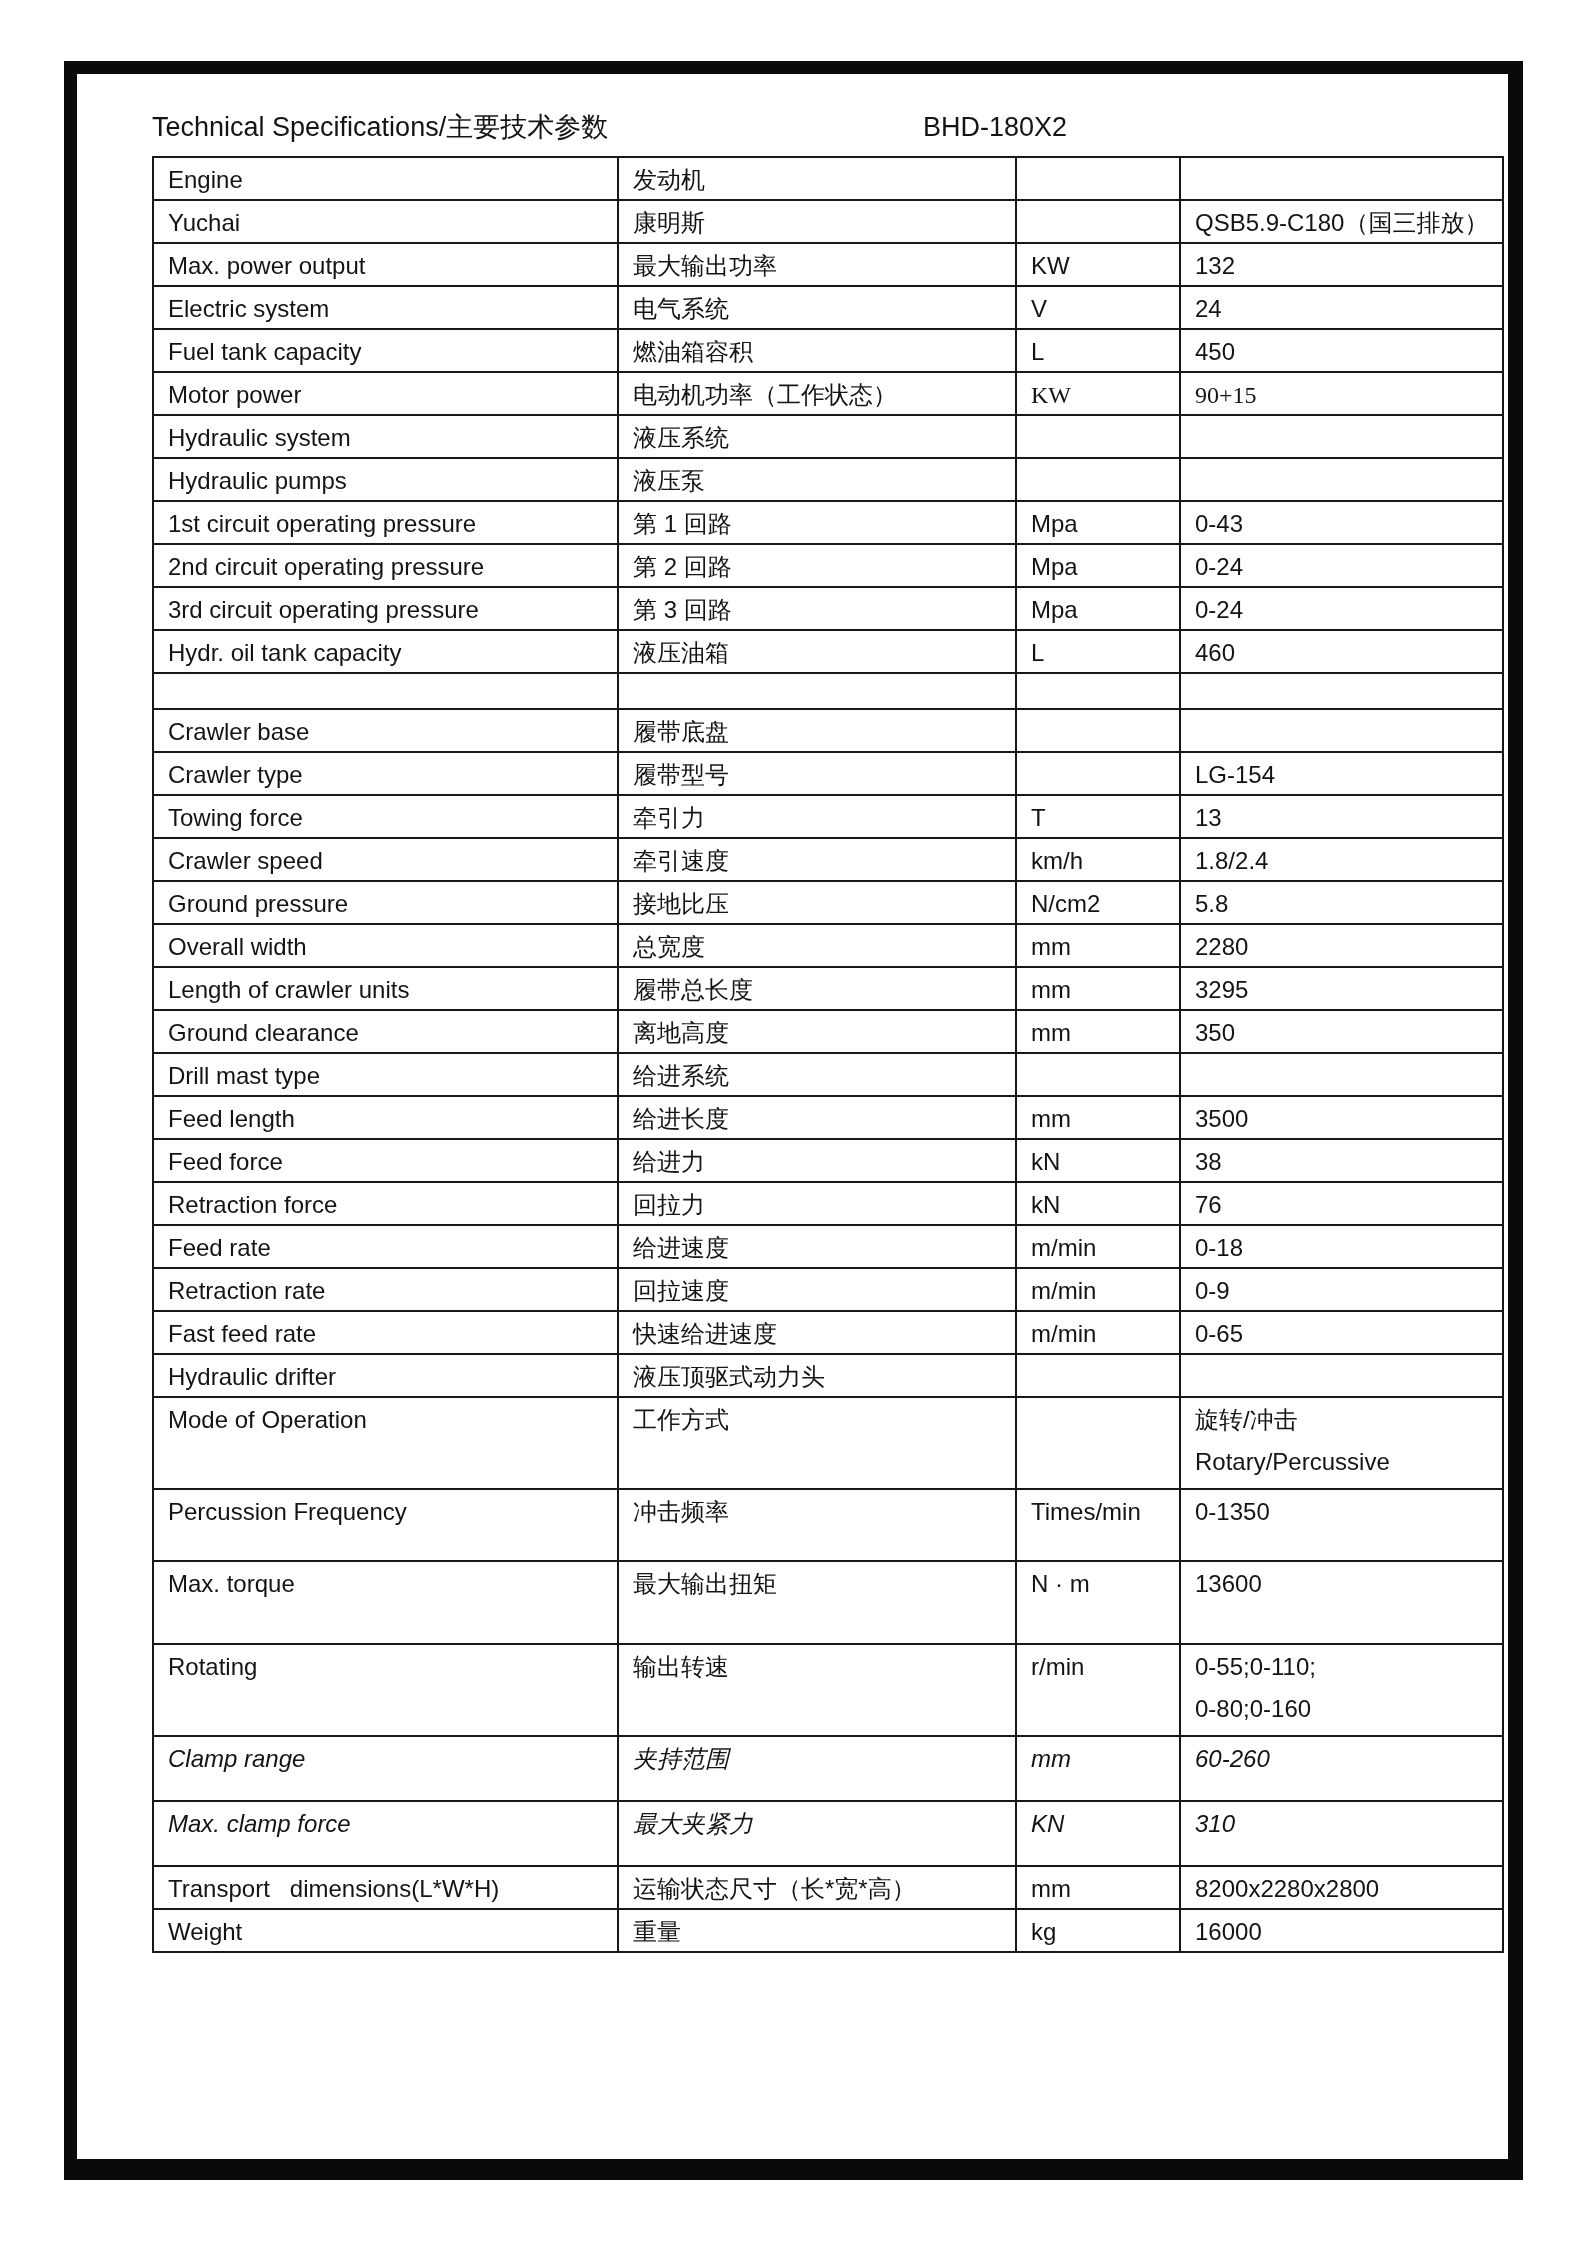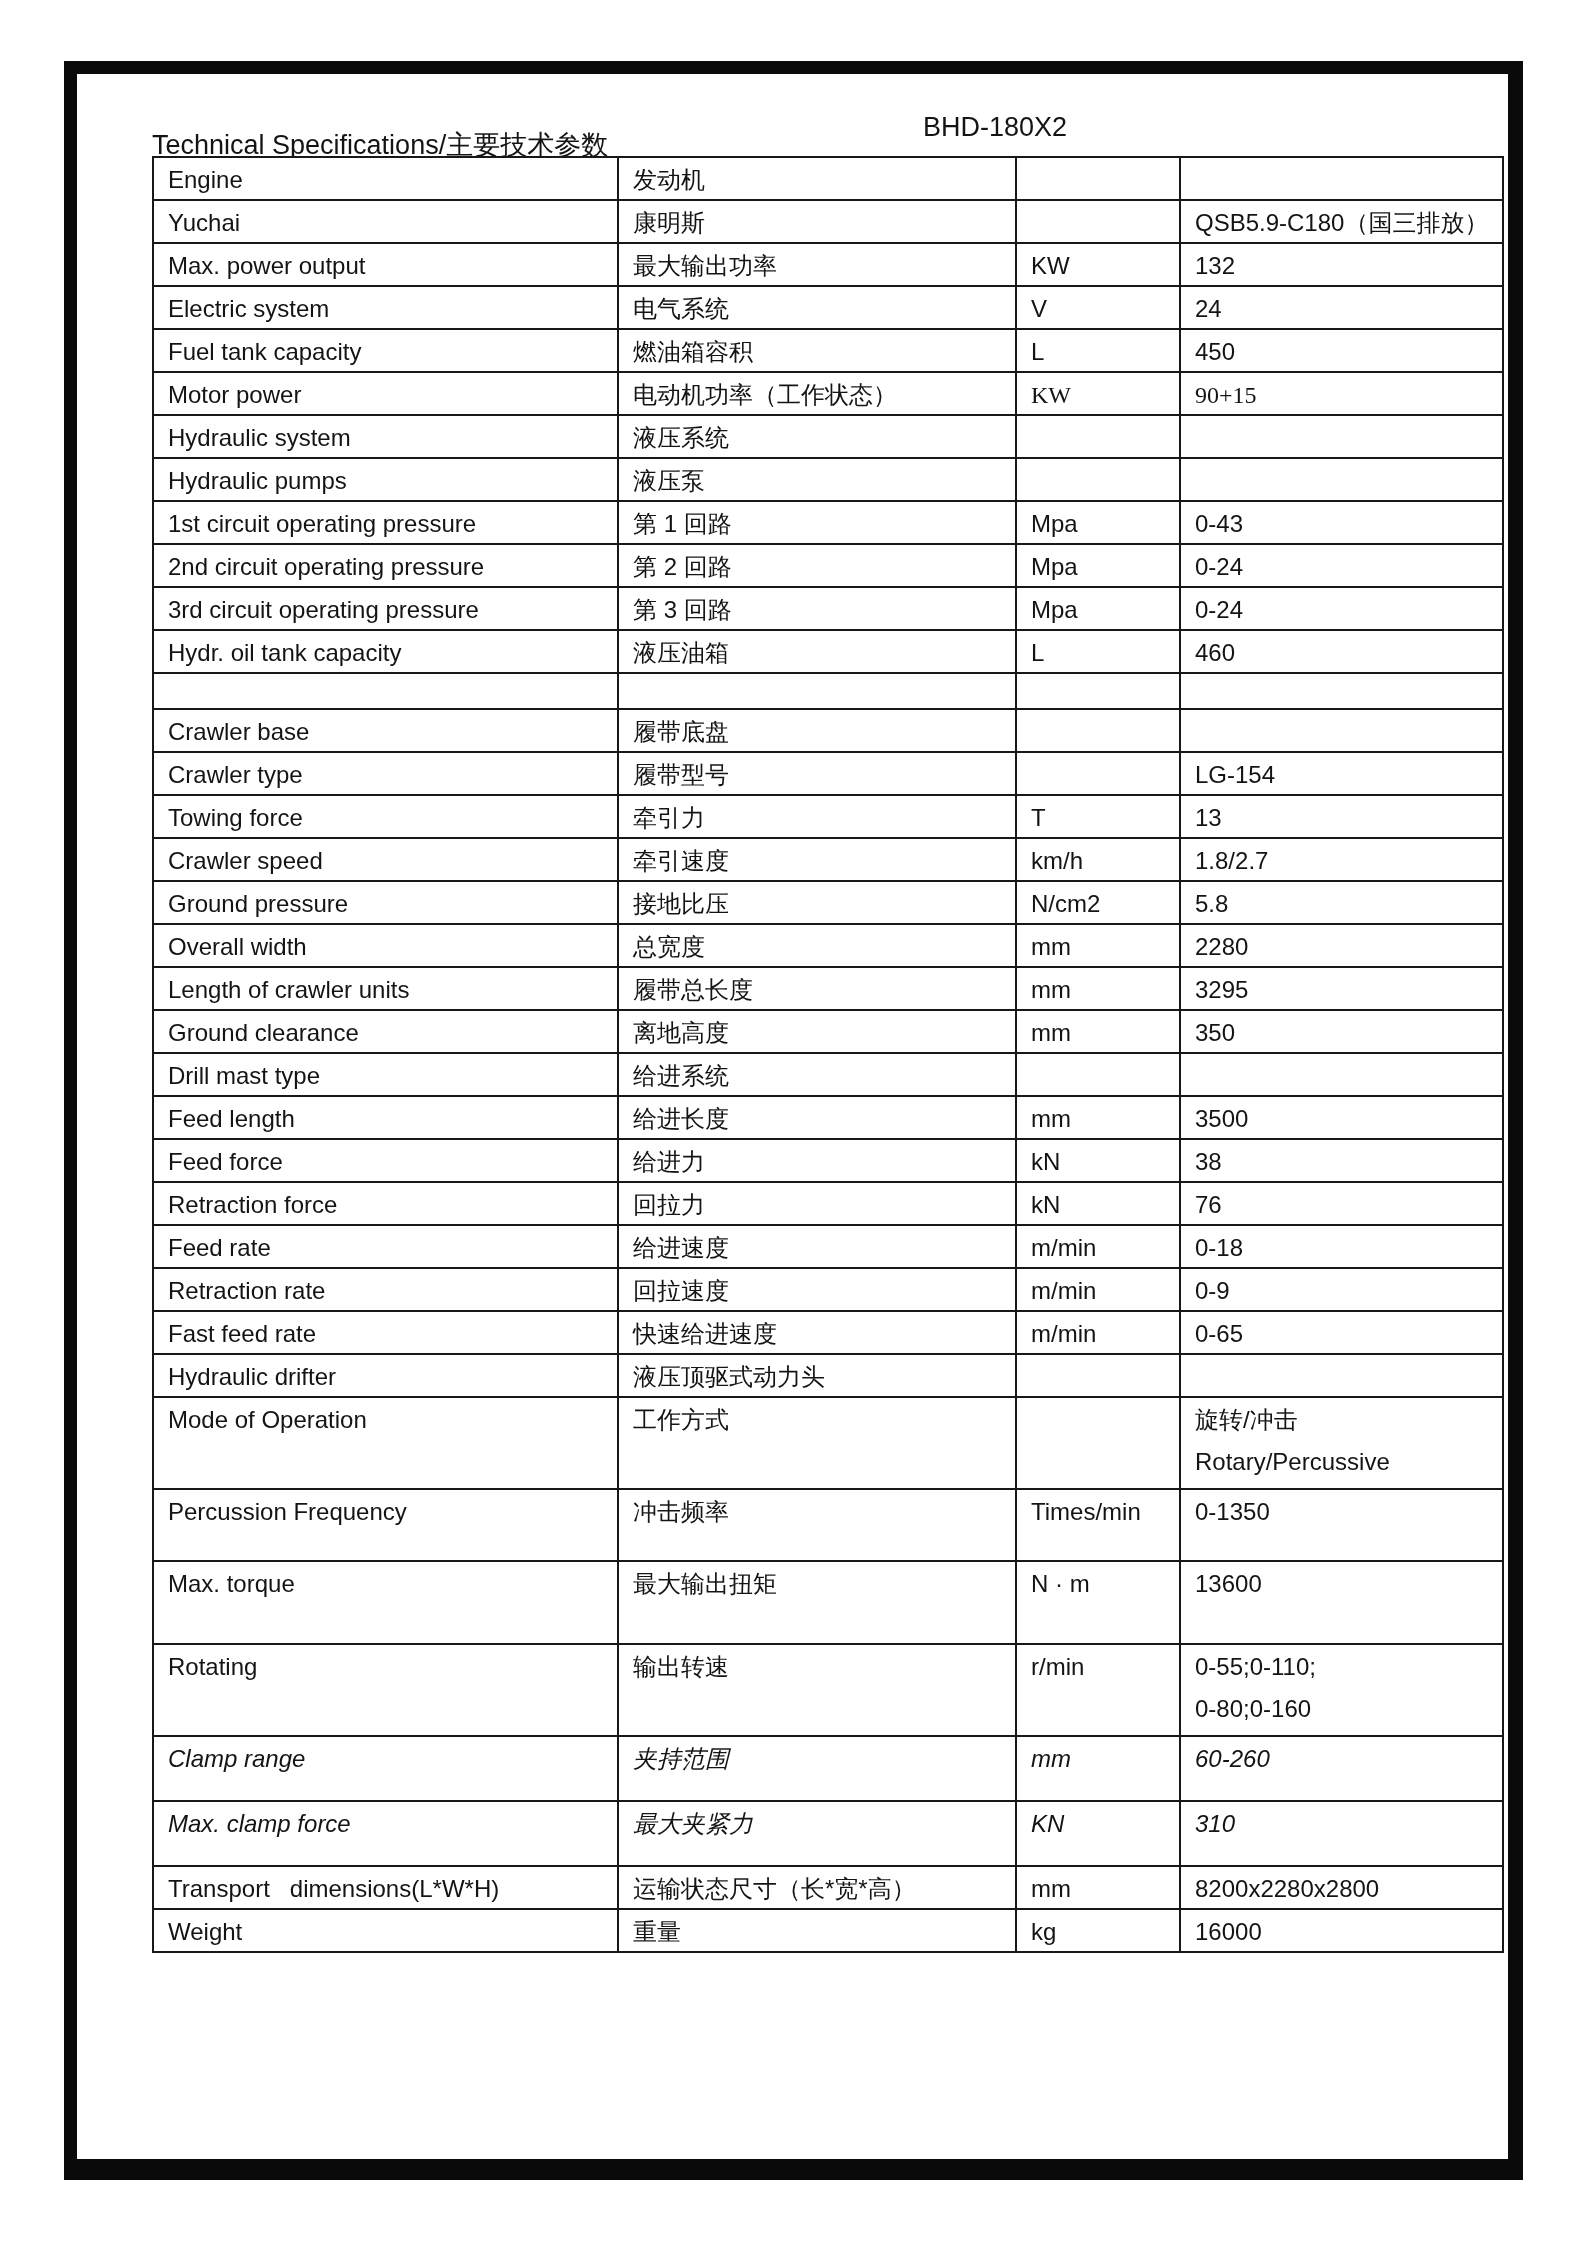--- a/index.html
+++ b/index.html
@@ -14,21 +14,21 @@
   .frame{
     position:absolute;
     left:64px;top:61px;
     width:1459px;height:2119px;
     box-sizing:border-box;
     border:solid #0a0a0a;
     border-width:13px 15px 21px 13px;
     background:#ffffff;
   }
   .page-title{
-    position:absolute;left:152px;top:128px;
+    position:absolute;left:152px;top:110px;
     font-size:27px;line-height:34px;color:#141414;
     white-space:nowrap;
   }
   .model-code{
     position:absolute;left:923px;top:110px;
     font-size:27px;line-height:34px;color:#141414;
     white-space:nowrap;
   }
   table.spec{
     position:absolute;left:152px;top:156px;
@@ -173,21 +173,21 @@
         <tr>
           <td class="cell-en">Towing force</td>
           <td class="cell-cn">牵引力</td>
           <td class="cell-unit">T</td>
           <td class="cell-value">13</td>
         </tr>
         <tr>
           <td class="cell-en">Crawler speed</td>
           <td class="cell-cn">牵引速度</td>
           <td class="cell-unit">km/h</td>
-          <td class="cell-value">1.8/2.7</td>
+          <td class="cell-value">1.8/2.4</td>
         </tr>
         <tr>
           <td class="cell-en">Ground pressure</td>
           <td class="cell-cn">接地比压</td>
           <td class="cell-unit">N/cm2</td>
           <td class="cell-value">5.8</td>
         </tr>
         <tr>
           <td class="cell-en">Overall width</td>
           <td class="cell-cn">总宽度</td>

